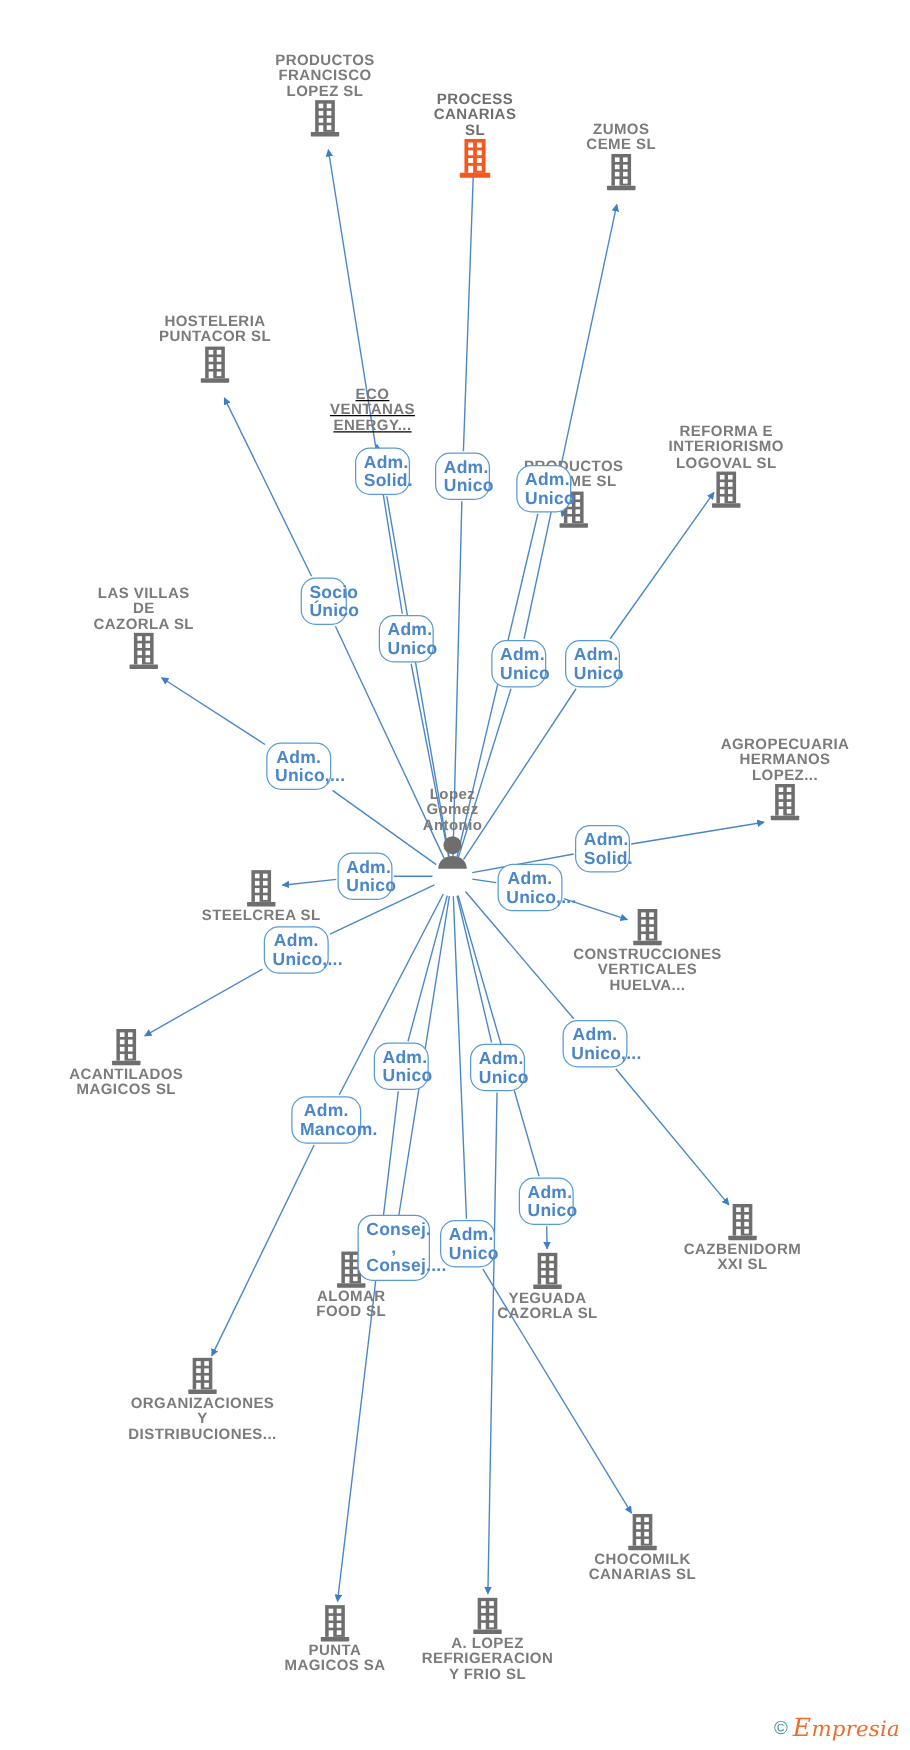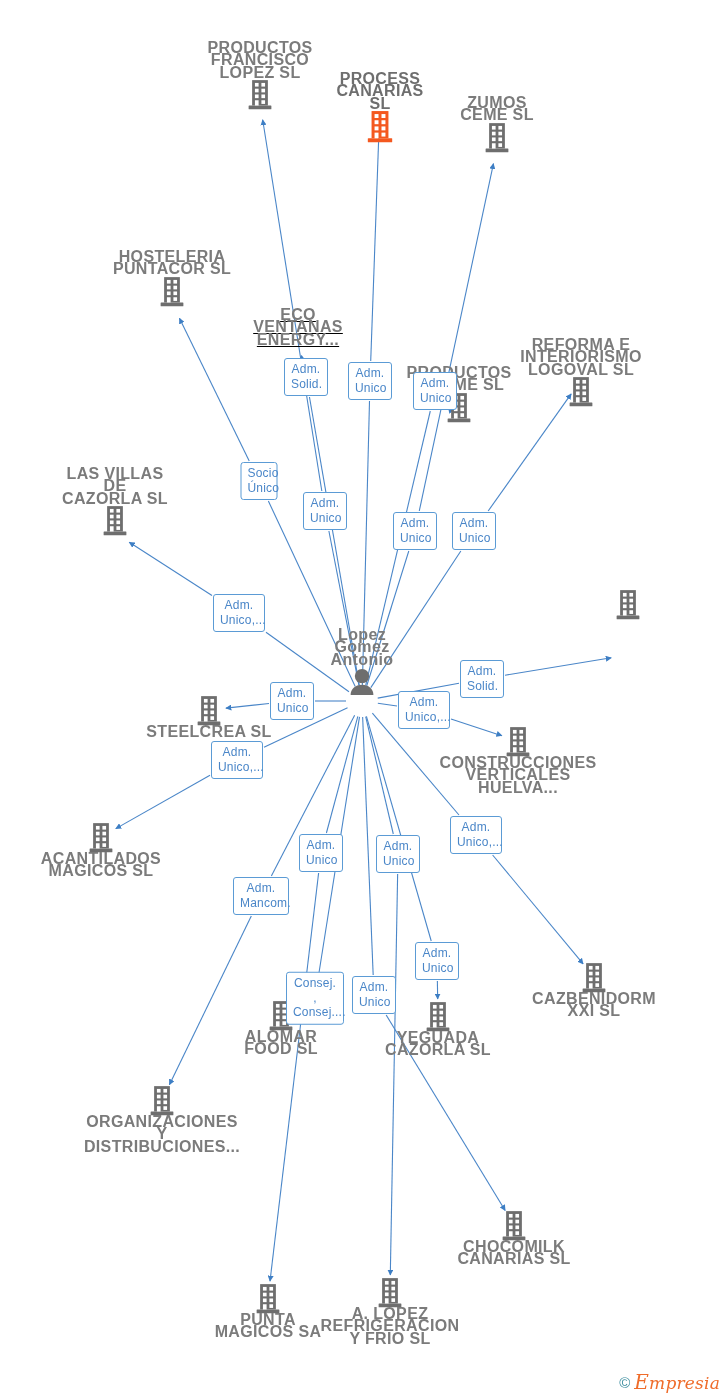--- a/index.html
+++ b/index.html
@@ -32,21 +32,21 @@
     pointer-events: none;
   }
   .node {
     position: absolute;
     width: 160px;
     margin-left: -80px;
     text-align: center;
     cursor: pointer;
   }
   .node .node-label {
-    font-size: 16px;
+    font-size: 12px;
     line-height: 12.4px;
     letter-spacing: 0.35px;
     color: #7b7b7b;
     font-weight: bold;
     white-space: pre-line;
     display: block;
     text-align: center;
   }
   .node.is-focus .node-label {
     color: #6e6e6e;
@@ -56,31 +56,32 @@
     display: block;
     margin: 1px auto 0 auto;
     line-height: 0;
   }
   .node.person .node-icon { margin-top: 2px; }
 
   .edge-label {
     position: absolute;
     background: #ffffff;
     border: 1.3px solid #5b9bd5;
-    border-radius: 3px;
+    border-radius: 12px;
     color: #4a86c8;
-    font-size: 12px;
+    font-size: 14px;
     line-height: 14.5px;
     letter-spacing: 0.2px;
     text-align: center;
     padding: 3px 6px 4px 6px;
     white-space: pre-line;
     transform: translate(-50%, -50%);
     cursor: pointer;
     box-sizing: border-box;
+    font-weight: bold;
   }
   .watermark {
     position: absolute;
     right: 8px;
     bottom: 6px;
     display: flex;
     align-items: center;
     gap: 4px;
     user-select: none;
   }
@@ -295,20 +296,23 @@
               <rect x="10.2" y="9.8" width="4.2" height="4.2"></rect>
               <rect x="17.6" y="9.8" width="4.2" height="4.2"></rect>
               <rect x="10.2" y="16.4" width="4.2" height="4.2"></rect>
               <rect x="17.6" y="16.4" width="4.2" height="4.2"></rect>
               <rect x="10.2" y="23" width="4.2" height="6"></rect>
               <rect x="17.6" y="23" width="4.2" height="4.2"></rect>
             </g>
           </svg></span>
       </div>
       <div class="node" style="left: 628px; top: 589px;">
+        <span class="node-label">AGROPECUARIA
+HERMANOS
+LOPEZ...</span>
         <span class="node-icon"><svg width="28" height="30" viewBox="0 0 32 34" xmlns="http://www.w3.org/2000/svg" aria-hidden="true">
             <g fill="#6e6e6e">
               <rect x="7" y="0" width="18" height="29"></rect>
               <rect x="3" y="29" width="26" height="4.2" rx="0.6"></rect>
             </g>
             <g fill="#ffffff">
               <rect x="10.2" y="3.2" width="4.2" height="4.2"></rect>
               <rect x="17.6" y="3.2" width="4.2" height="4.2"></rect>
               <rect x="10.2" y="9.8" width="4.2" height="4.2"></rect>
               <rect x="17.6" y="9.8" width="4.2" height="4.2"></rect>

